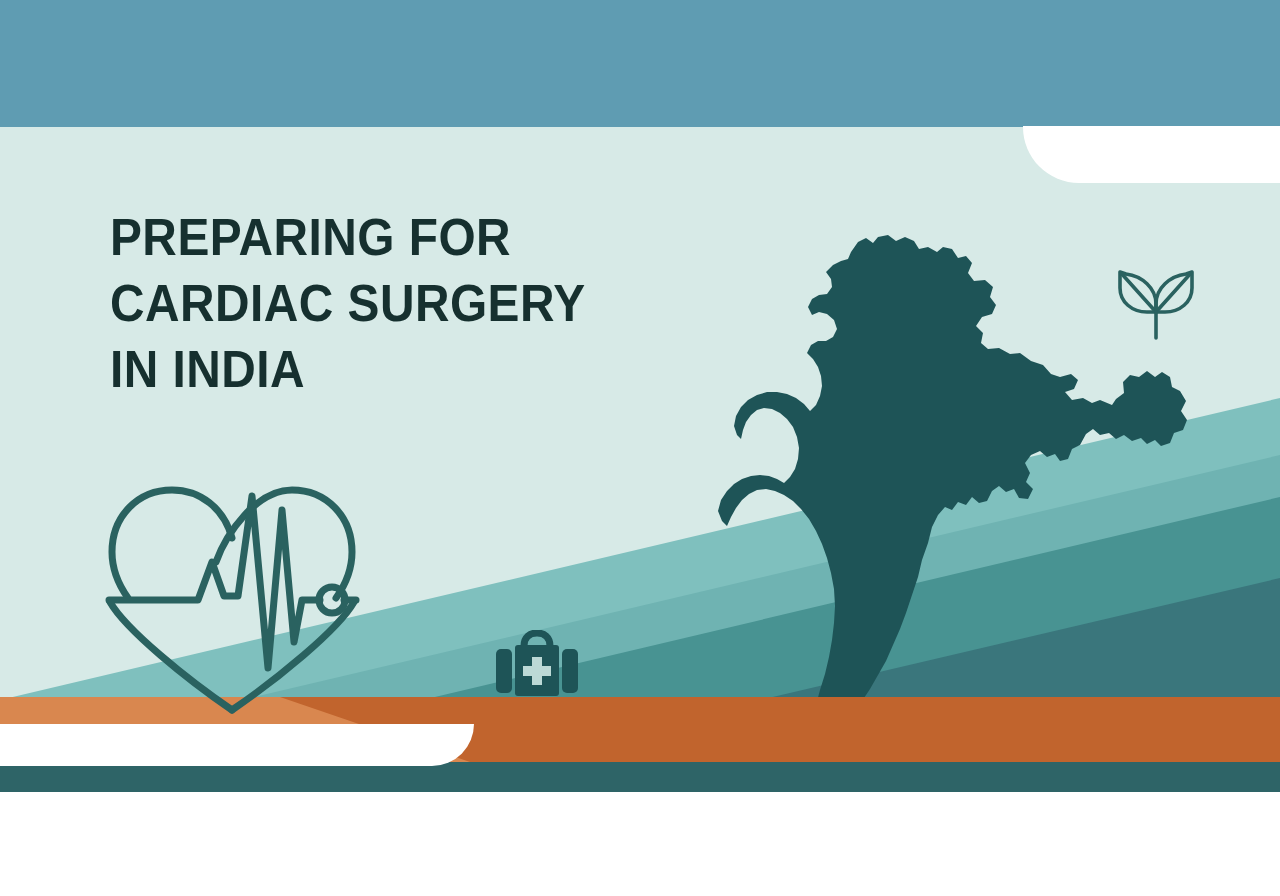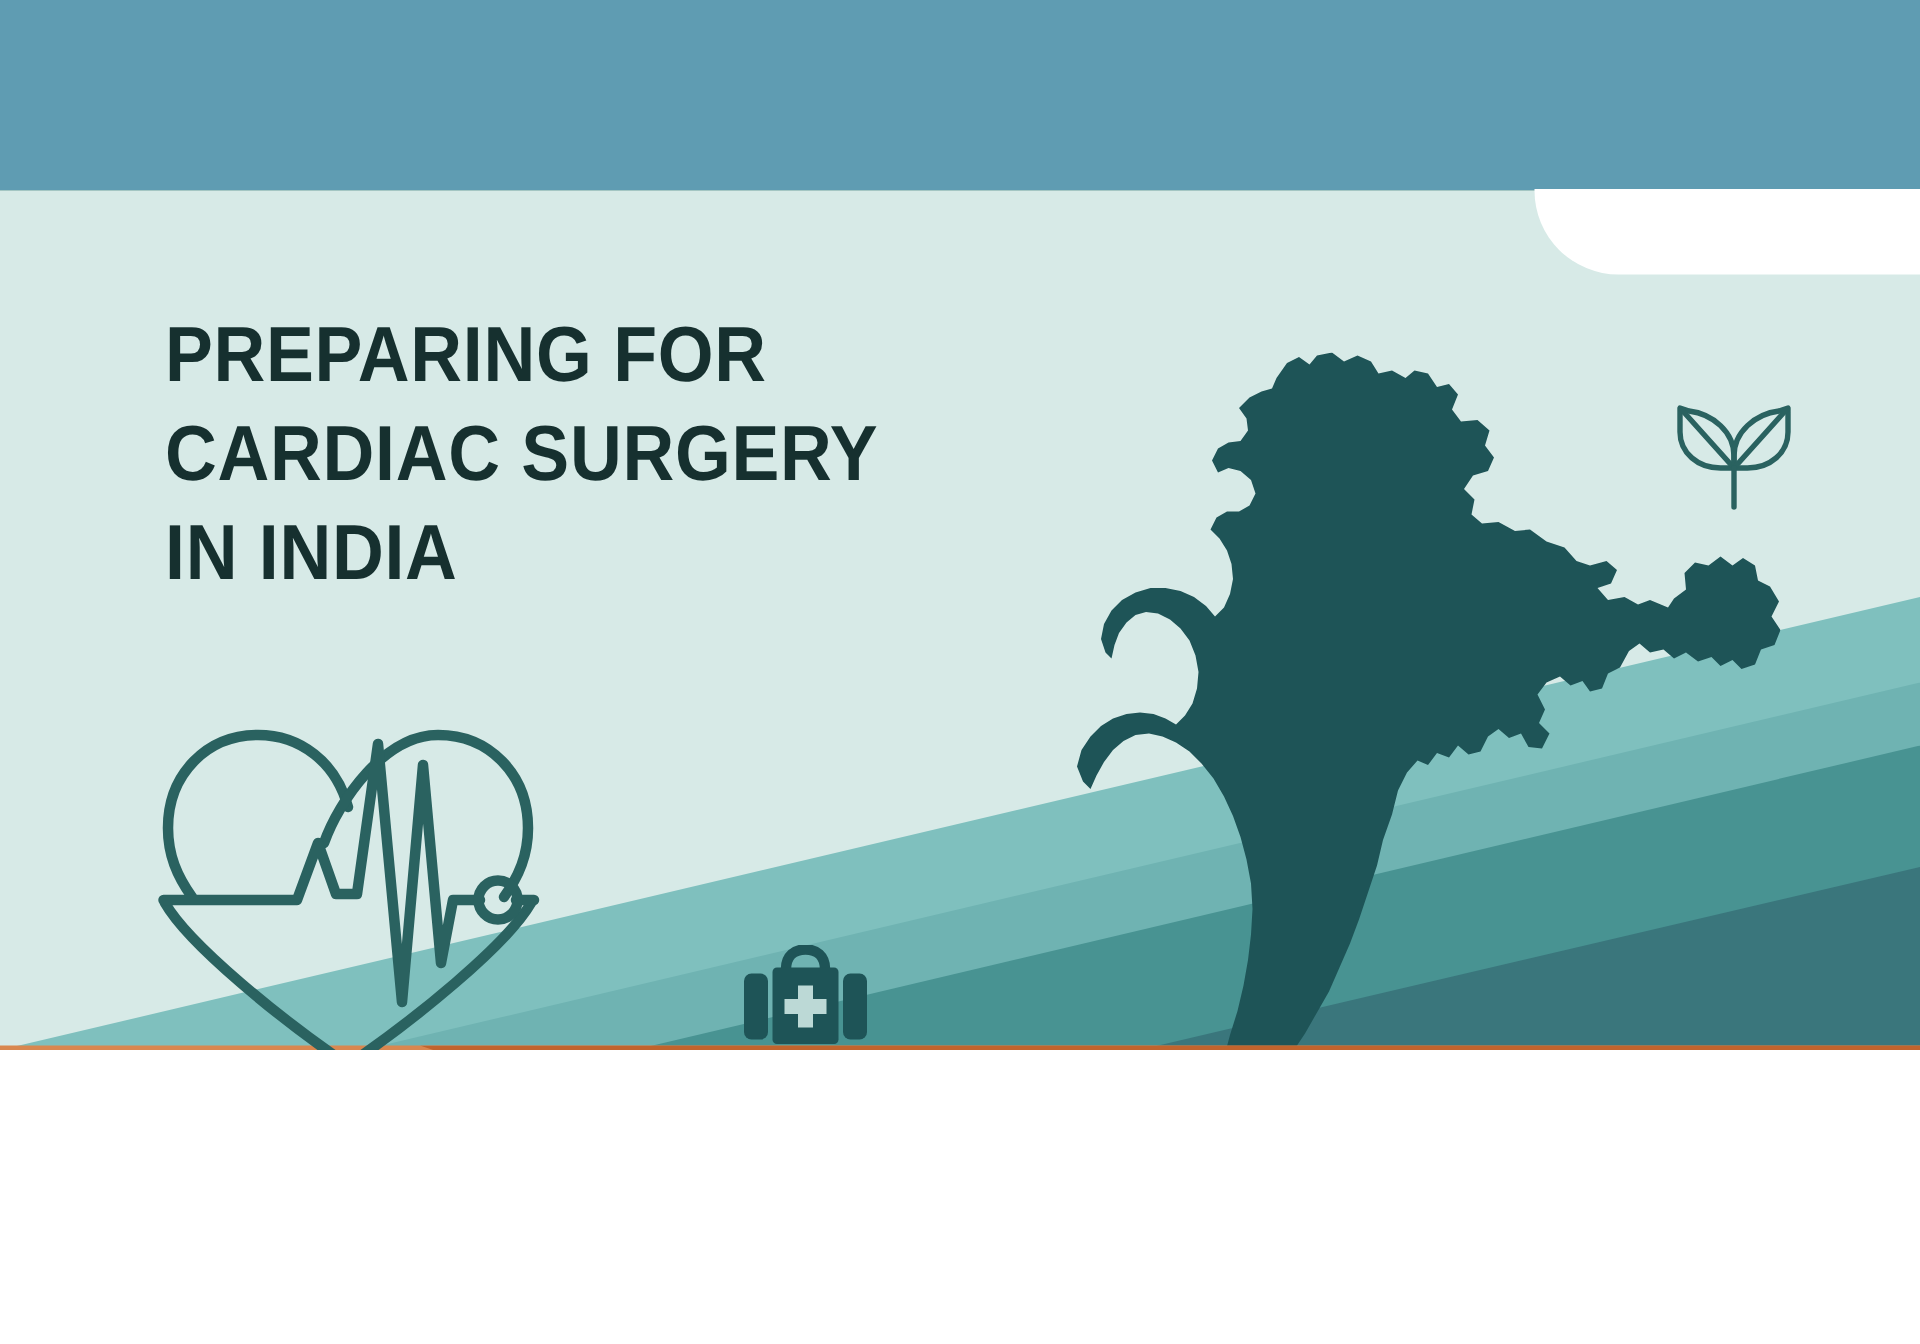--- a/index.html
+++ b/index.html
@@ -4,23 +4,23 @@
 <title>Preparing For Cardiac Surgery In India</title>
 <style>
   * { margin:0; padding:0; box-sizing:border-box; }
   html,body{
     background:#ffffff;
     font-family:"Liberation Sans", sans-serif;
   }
   #poster{
     position:relative;
     width:1280px;
-    height:700px;
+    height:792px;
     overflow:hidden;
-    background:#fef9c3;
+    background:#5eead4;
   }
 
   
   .top-band{
     position:absolute; left:0; top:0; width:1280px; height:127px;
     background:#5F9CB2;
   }
   .mint-field{
     position:absolute; left:0; top:127px; width:1280px; height:769px;
     background:#D7EAE7;

